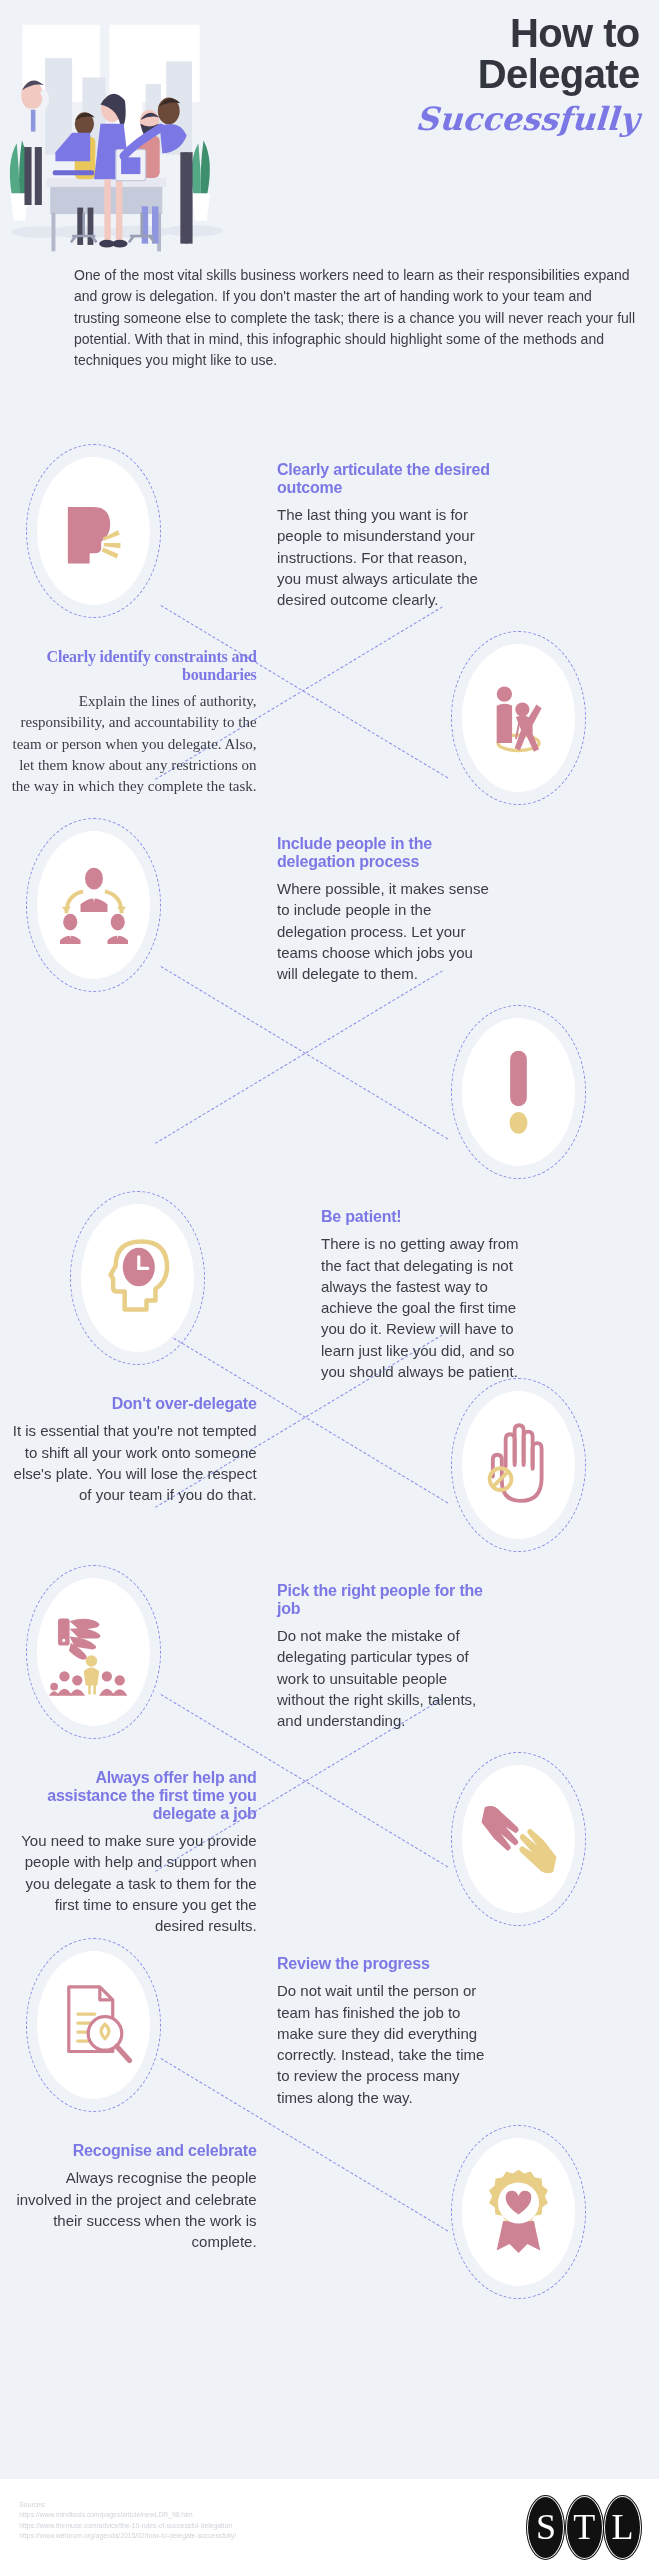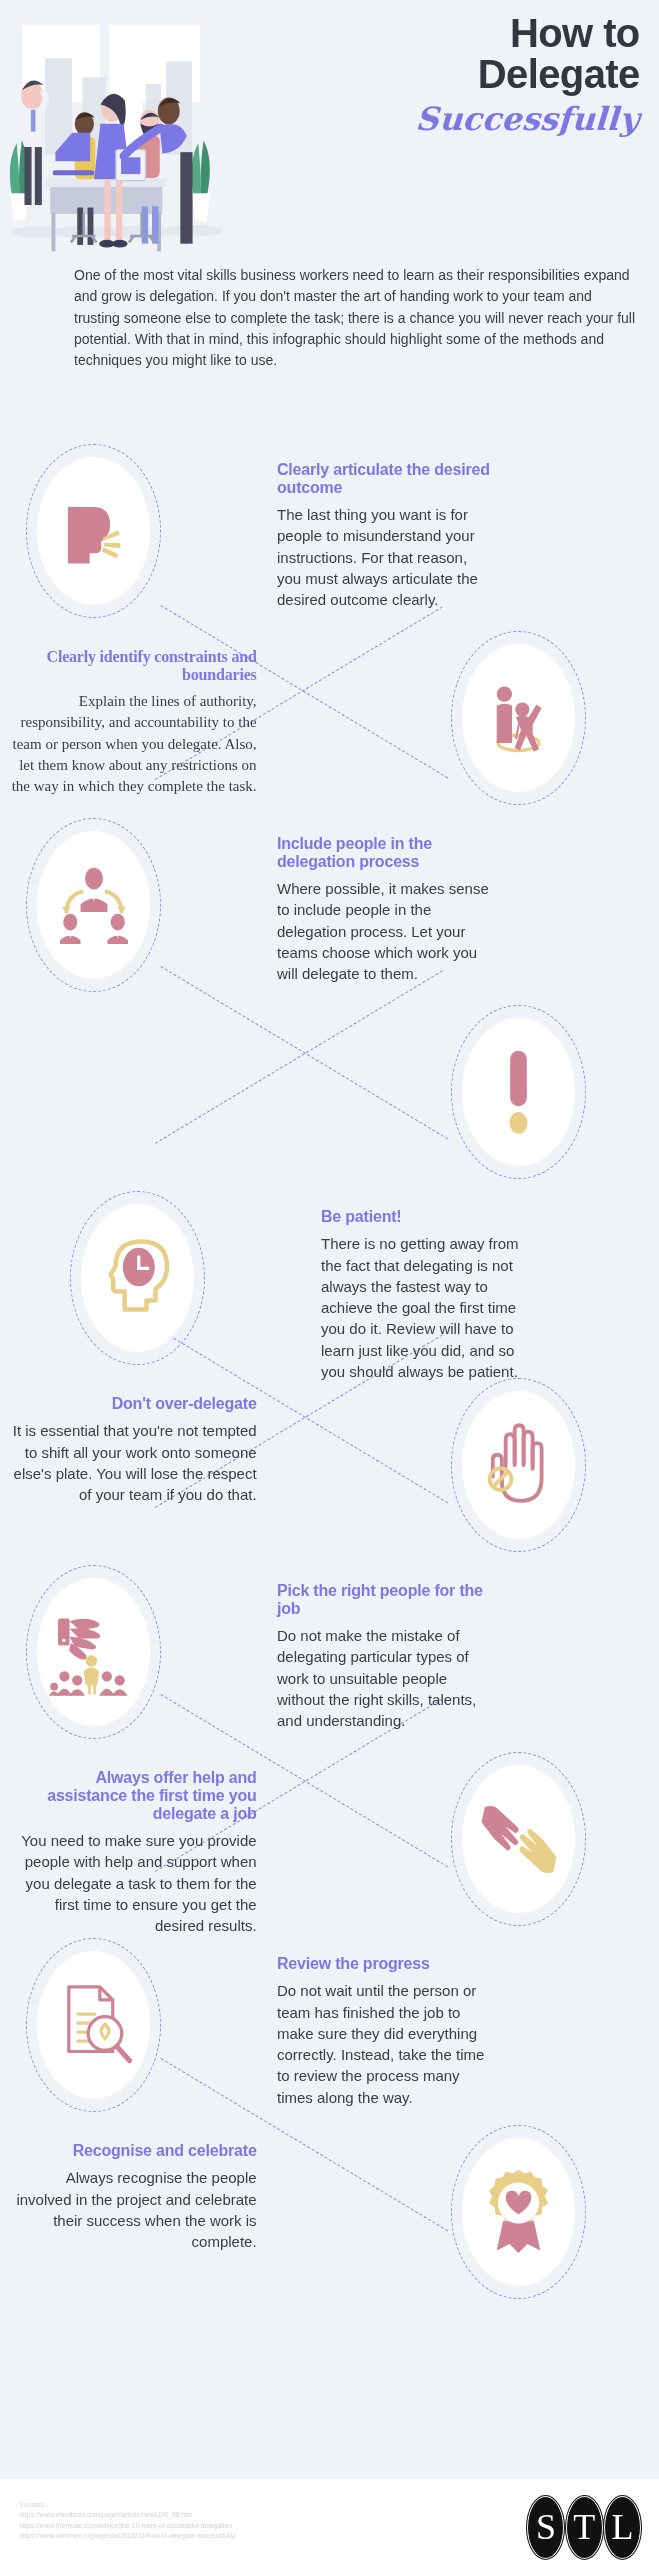--- a/index.html
+++ b/index.html
@@ -331,21 +331,21 @@
           <path d="M12 114 q16 -14 32 0 l0 6 h-32 Z" fill="#ce8395"></path>
           <path d="M26 101 l2 11 l2 -11 Z" fill="#ffffff"></path>
           <ellipse cx="102" cy="86" rx="11" ry="13" fill="#ce8395"></ellipse>
           <path d="M86 114 q16 -14 32 0 l0 6 h-32 Z" fill="#ce8395"></path>
           <path d="M100 101 l2 11 l2 -11 Z" fill="#ffffff"></path>
         </svg>
       </div>
     </div>
     <div class="copy right">
       <div class="step-title">Include people in the delegation process</div>
-      <div class="step-body">Where possible, it makes sense to include people in the delegation process. Let your teams choose which work you will delegate to them.</div>
+      <div class="step-body">Where possible, it makes sense to include people in the delegation process. Let your teams choose which jobs you will delegate to them.</div>
     </div>
   </div>
 
   <div class="step" style="top:1005px;">
     <div class="bubble right">
       <div class="dash"></div>
       <div class="inner">
         <svg width="39" height="90" viewBox="0 0 60 140">
           <rect x="17" y="6" width="26" height="86" rx="13" fill="#ce8395"></rect>
           <ellipse cx="30" cy="118" rx="14" ry="17" fill="#e8ce86"></ellipse>

